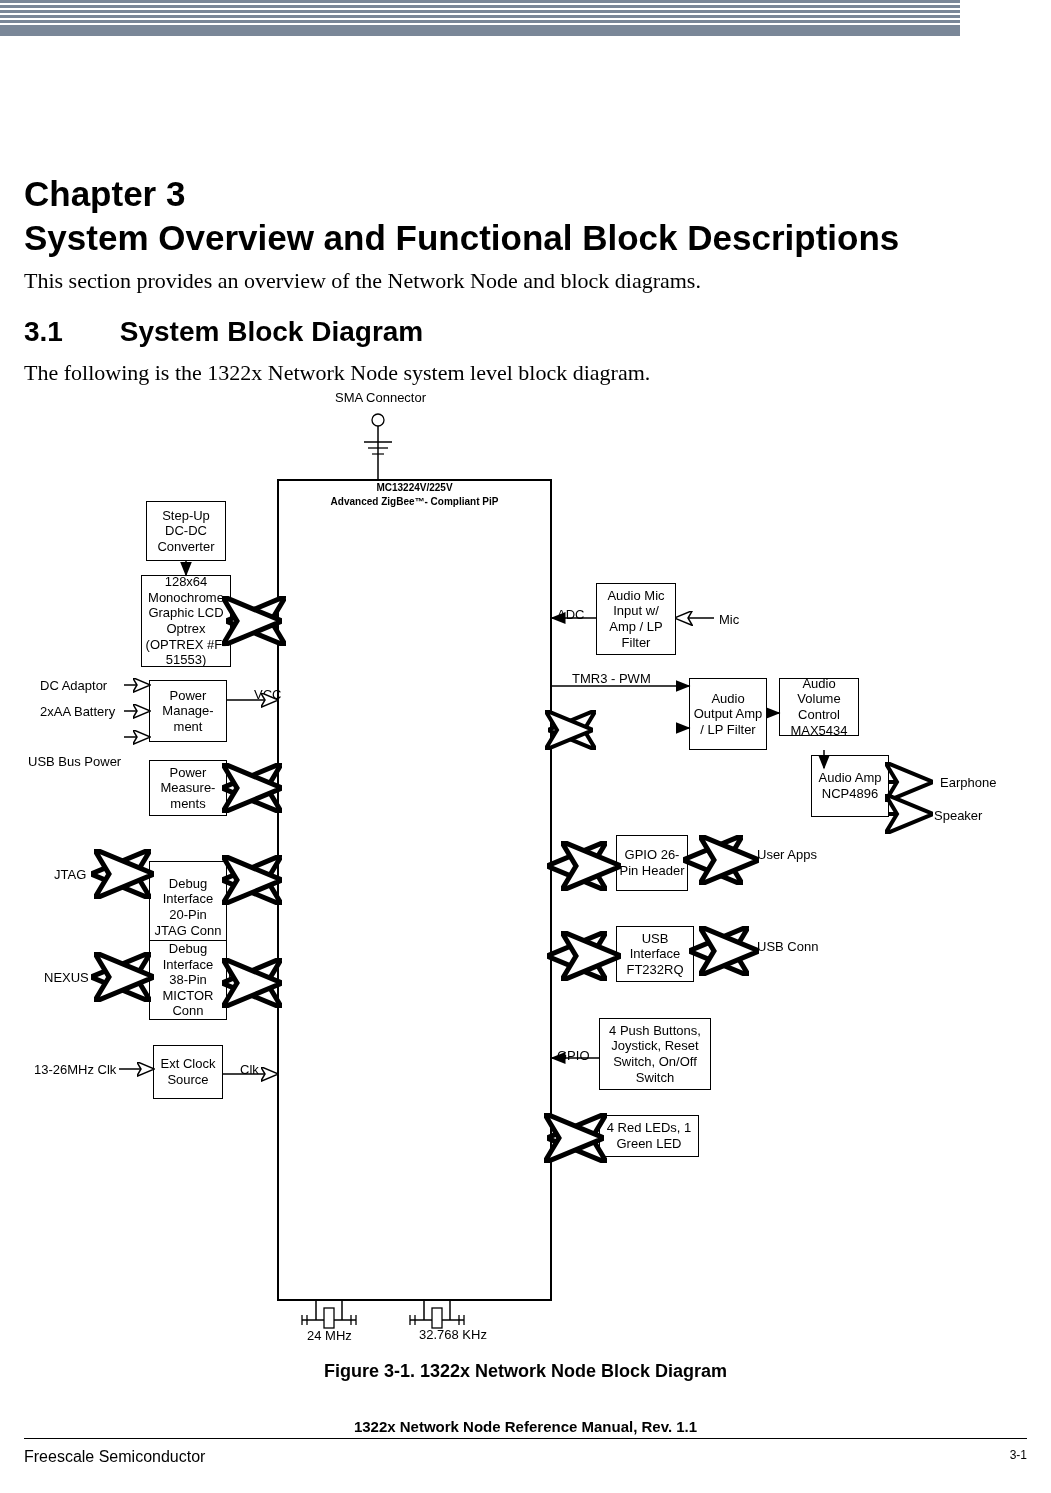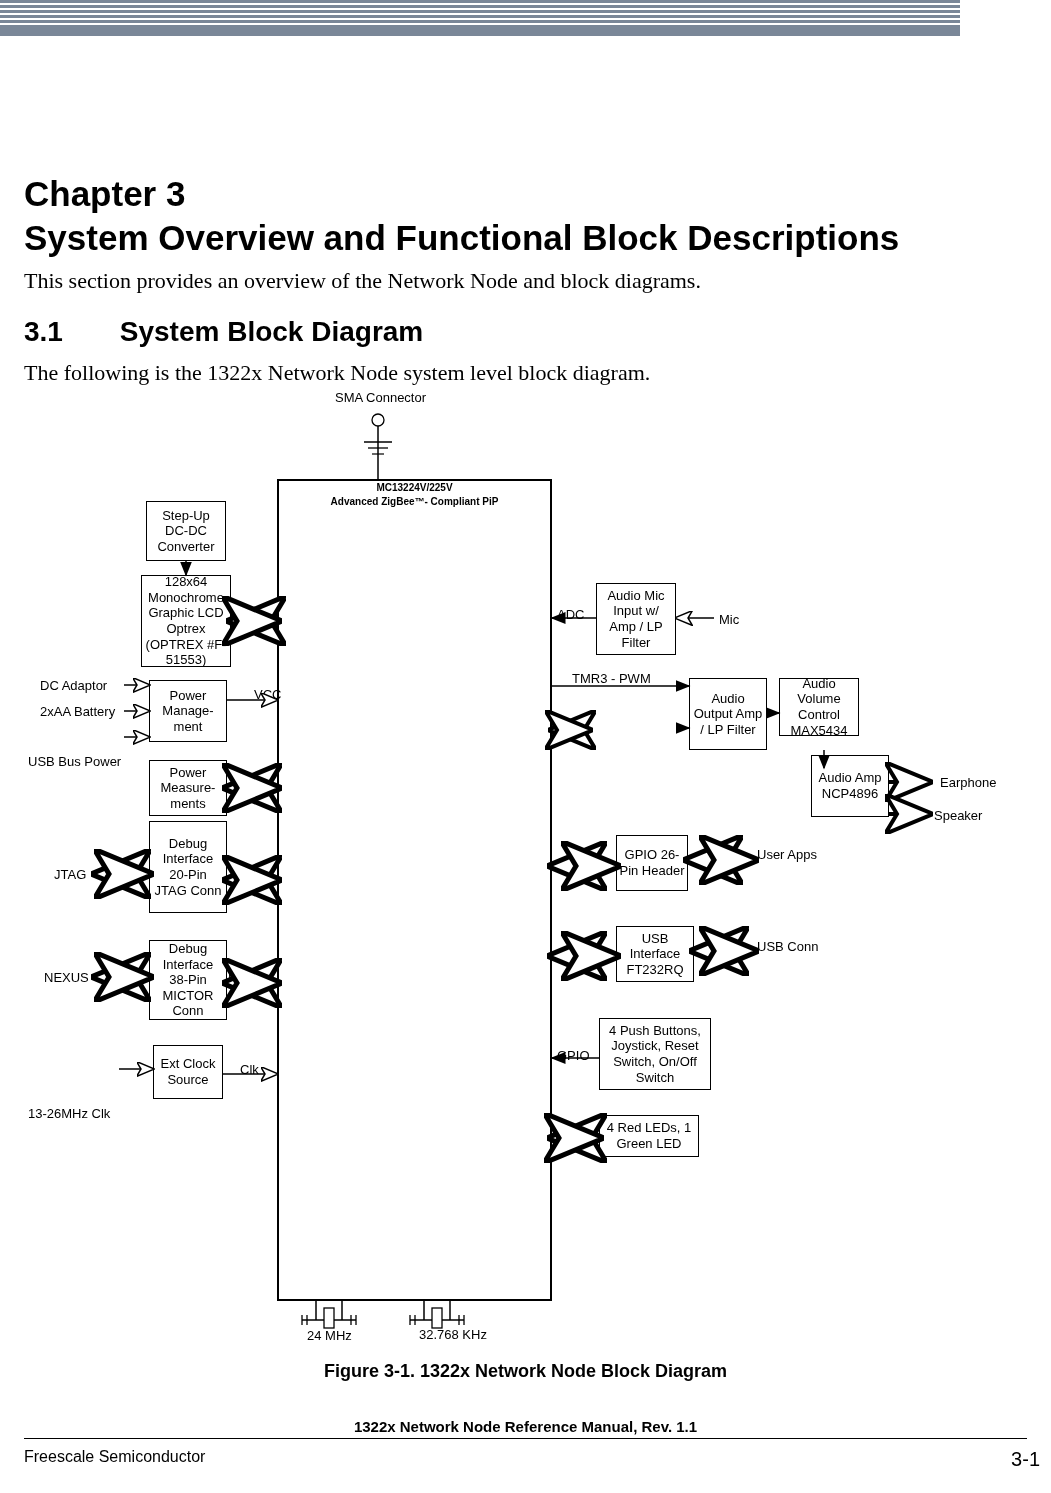--- a/index.html
+++ b/index.html
@@ -97,23 +97,23 @@
     font-size: 15px;
   }
   .footer-left {
     position: absolute;
     left: 24px;
     top: 1448px;
     font-size: 16px;
   }
   .footer-right {
     position: absolute;
-    right: 11px;
+    right: 24px;
     top: 1448px;
-    font-size: 20px;
+    font-size: 12px;
   }
   
   .diagram {
     position: absolute;
     left: 24px;
     top: 398px;
     width: 1003px;
     height: 960px;
   }
   .block {
@@ -187,21 +187,21 @@
         <span>Advanced ZigBee™- Compliant PiP</span>
       </div>
     </div>
 
     <div class="lbl" style="left:311px; top:-8px;">SMA Connector</div>
 
     <div class="block" style="left:122px; top:103px; width:80px; height:60px;">Step-Up DC-DC Converter</div>
     <div class="block" style="left:117px; top:177px; width:90px; height:92px;">128x64 Monochrome Graphic LCD Optrex (OPTREX #F-51553)</div>
     <div class="block" style="left:125px; top:282px; width:78px; height:62px;">Power Manage-ment</div>
     <div class="block" style="left:125px; top:362px; width:78px; height:56px;">Power Measure-ments</div>
-    <div class="block" style="left:125px; top:423px; width:78px; height:92px;">Debug Interface 20-Pin JTAG Conn</div>
+    <div class="block" style="left:125px; top:463px; width:78px; height:92px;">Debug Interface 20-Pin JTAG Conn</div>
     <div class="block" style="left:125px; top:542px; width:78px; height:80px;">Debug Interface 38-Pin MICTOR Conn</div>
     <div class="block" style="left:129px; top:647px; width:70px; height:54px;">Ext Clock Source</div>
 
     <div class="block" style="left:572px; top:185px; width:80px; height:72px;">Audio Mic Input w/ Amp / LP Filter</div>
     <div class="block" style="left:665px; top:280px; width:78px; height:72px;">Audio Output Amp / LP Filter</div>
     <div class="block" style="left:755px; top:280px; width:80px; height:58px;">Audio Volume Control MAX5434</div>
     <div class="block" style="left:787px; top:357px; width:78px; height:62px;">Audio Amp NCP4896</div>
     <div class="block" style="left:592px; top:437px; width:72px; height:56px;">GPIO 26-Pin Header</div>
     <div class="block" style="left:592px; top:528px; width:78px; height:56px;">USB Interface FT232RQ</div>
     <div class="block" style="left:575px; top:620px; width:112px; height:72px;">4 Push Buttons, Joystick, Reset Switch, On/Off Switch</div>
@@ -211,21 +211,21 @@
     <div class="lbl" style="left:211px; top:289px;margin-left:19px;">VCC</div>
     <div class="lbl" style="left:208px; top:469px;">JTAG</div>
     <div class="lbl" style="left:204px; top:572px;">NEXUS</div>
     <div class="lbl" style="left:216px; top:664px;">Clk</div>
 
     <div class="lbl" style="left:16px; top:280px;">DC Adaptor</div>
     <div class="lbl" style="left:16px; top:306px;">2xAA Battery</div>
     <div class="lbl" style="left:4px; top:332px;margin-top:24px;">USB Bus Power</div>
     <div class="lbl" style="left:30px; top:469px;">JTAG</div>
     <div class="lbl" style="left:20px; top:572px;">NEXUS</div>
-    <div class="lbl" style="left:4px; top:664px;margin-top:44px;">13-26MHz Clk</div>
+    <div class="lbl" style="left:10px; top:664px;">13-26MHz Clk</div>
 
     <div class="lbl" style="left:533px; top:209px;">ADC</div>
     <div class="lbl" style="left:548px; top:273px;">TMR3 - PWM</div>
     <div class="lbl" style="left:535px; top:321px;">SSI</div>
     <div class="lbl" style="left:533px; top:457px;">GPIO</div>
     <div class="lbl" style="left:533px; top:548px;">UART</div>
     <div class="lbl" style="left:533px; top:650px;">GPIO</div>
     <div class="lbl" style="left:533px; top:729px;">GPIO</div>
 
     <div class="lbl" style="left:695px; top:214px;">Mic</div>

